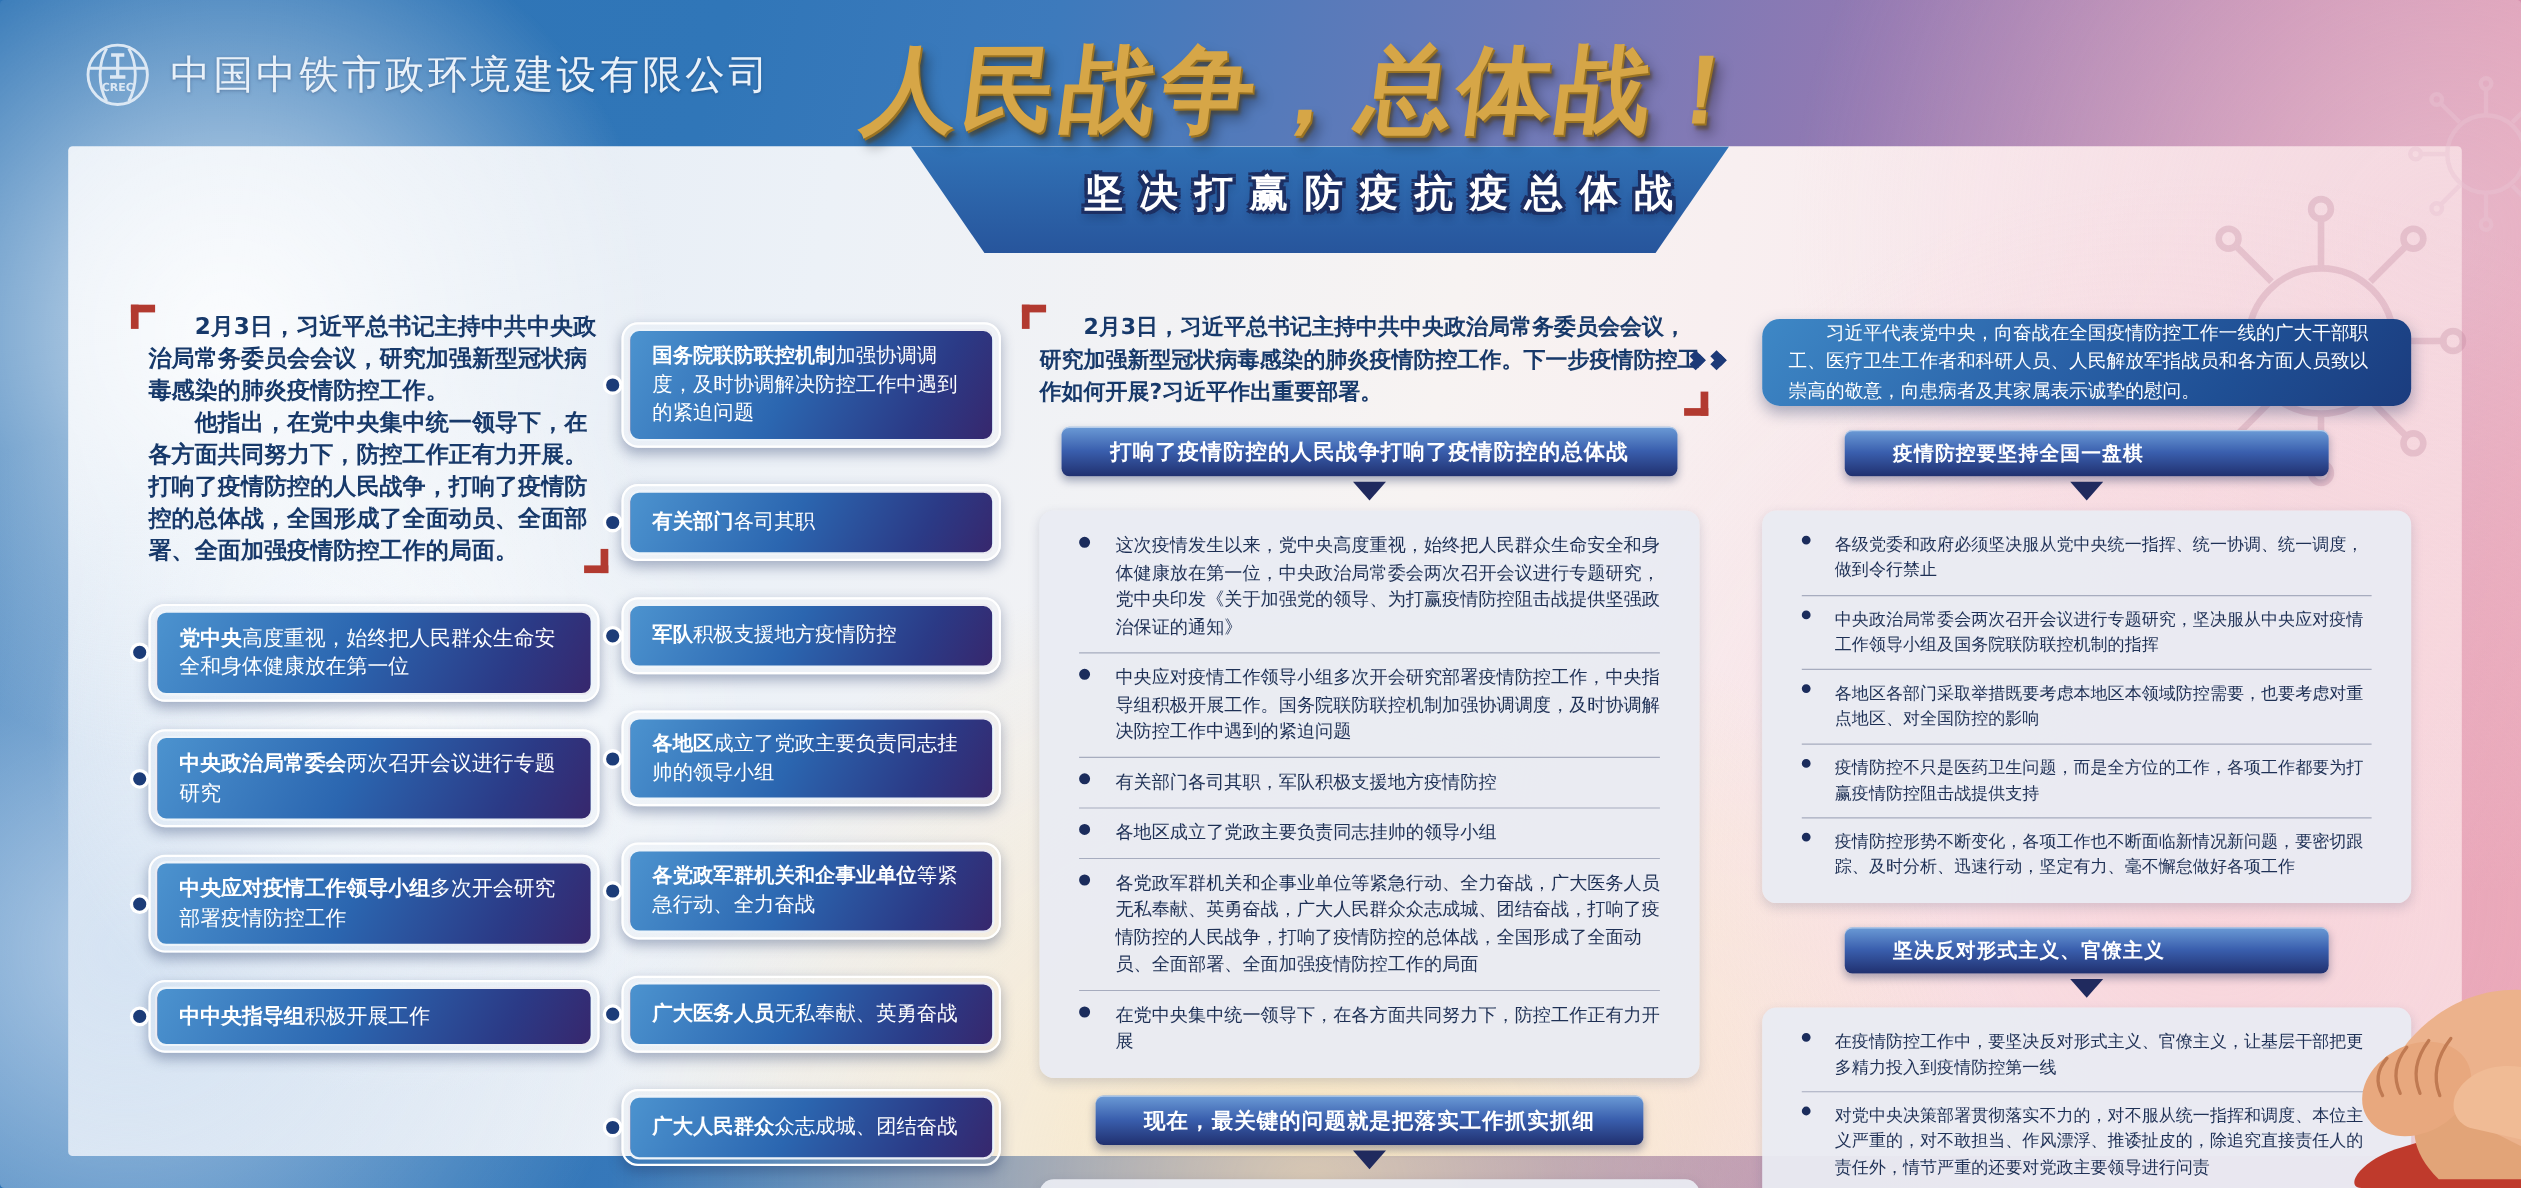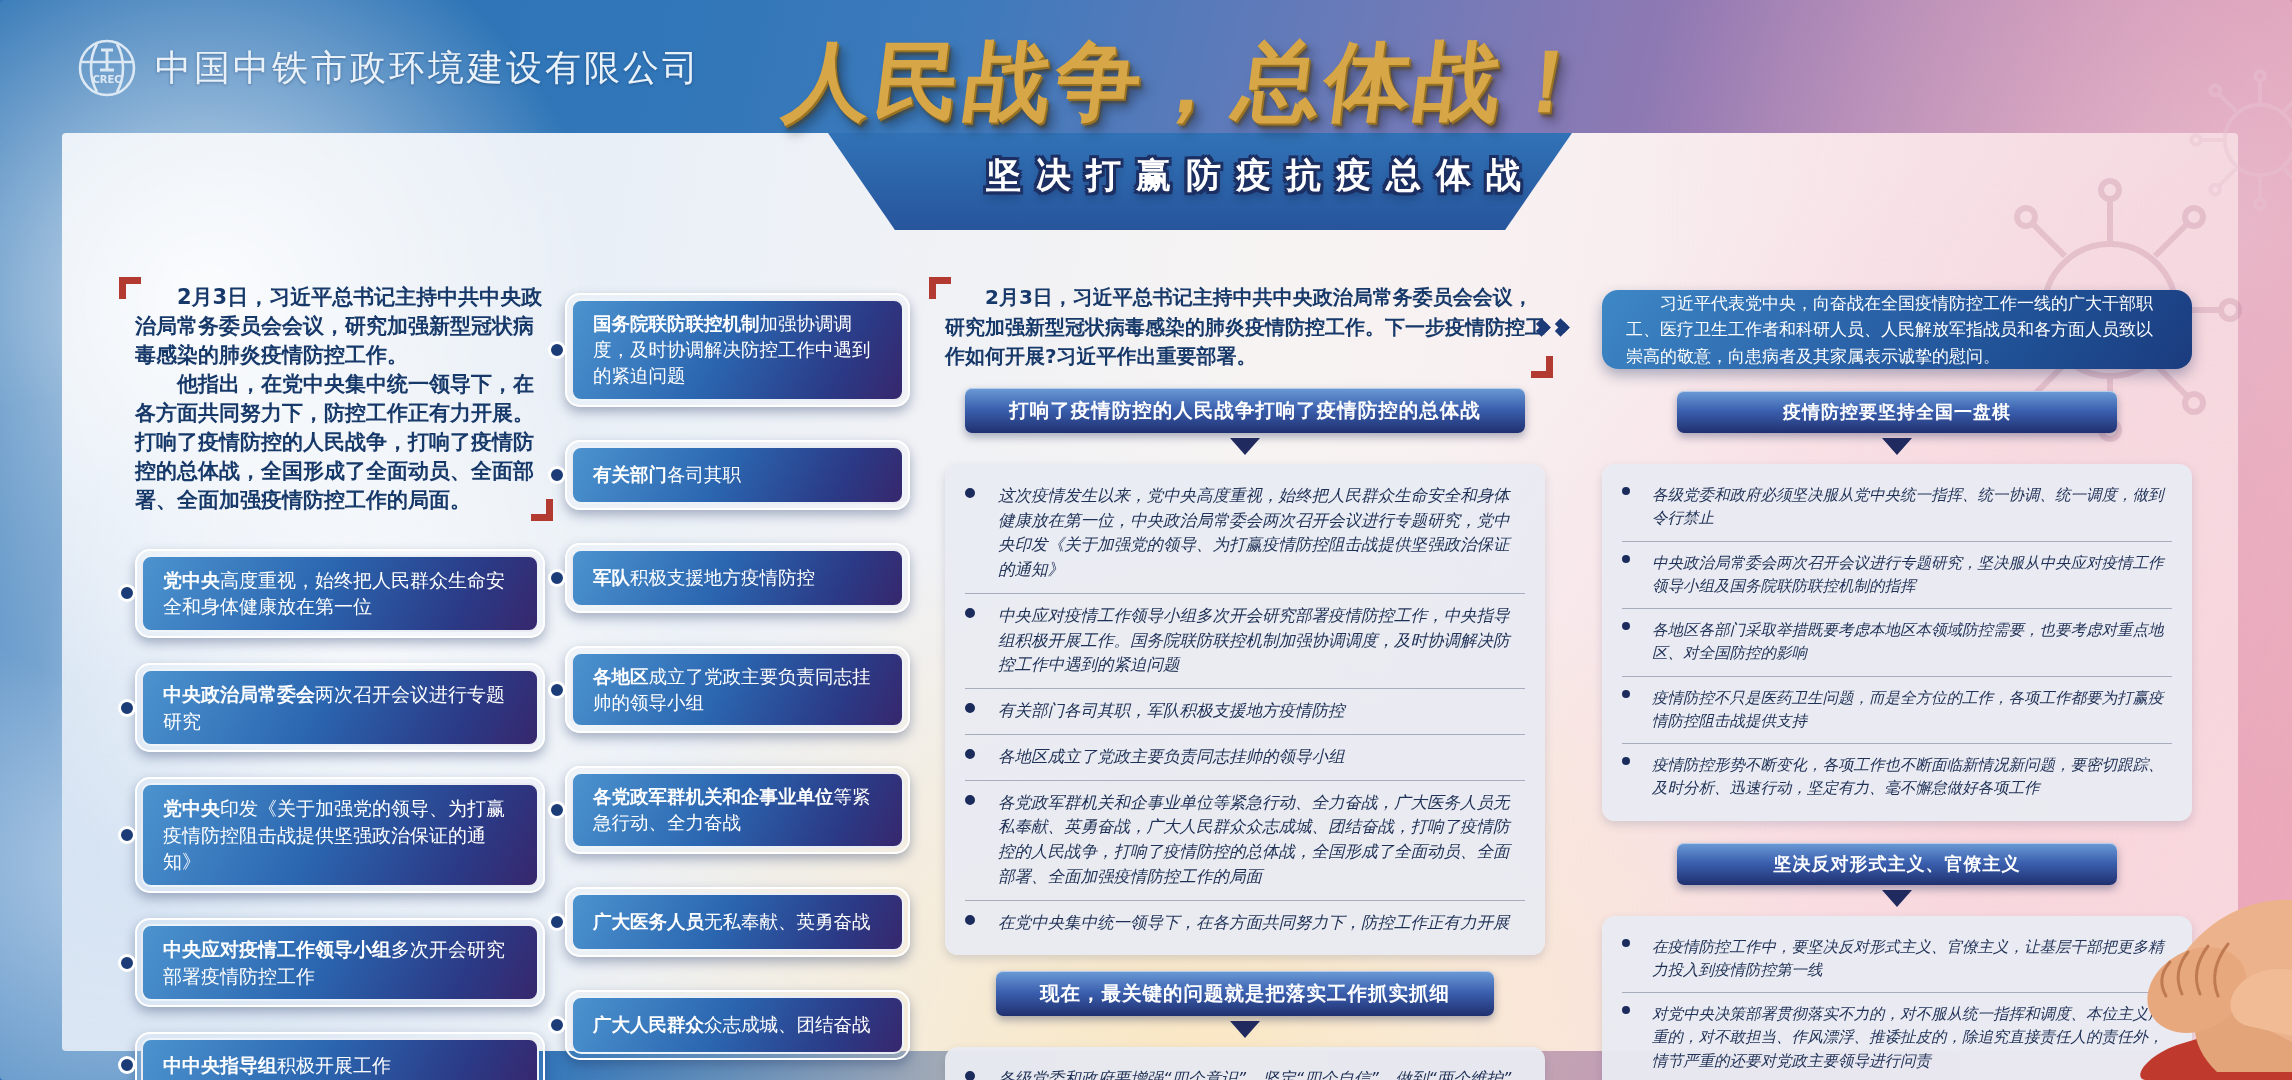--- a/index.html
+++ b/index.html
@@ -61,23 +61,23 @@
   .col3 { position:absolute; left:945px; top:283px; width:600px; z-index:4; display:flex; flex-direction:column; }
   .col4 { position:absolute; left:1602px; top:290px; width:590px; z-index:4; display:flex; flex-direction:column; }
   .intro3 { position:relative; font-size:20px; line-height:1.48; font-weight:600; color:#17396a; }
   .intro3 p { text-indent:2em; }
   .chevs { position:absolute; right:-22px; top:38px; display:flex; gap:6px; }
   .chevs i { display:block; width:13px; height:13px; border-top:8px solid #1d3a78; border-right:8px solid #1d3a78; transform:rotate(45deg); }
   .hdr { align-self:center; margin-top:16px; padding:9px 44px; border-radius:7px; white-space:nowrap;
     background:linear-gradient(180deg,#6b9bd6 0%,#3a5fae 48%,#20306f 100%);
     color:#fff; font-size:19.5px; font-weight:700; letter-spacing:1px;
     box-shadow:0 4px 8px rgba(20,35,80,.35), inset 0 1px 0 rgba(255,255,255,.5); }
-  .col4 .hdr { font-size:18px; min-width:440px; text-align:center; }
+  .col4 .hdr { font-size:18px; min-width:440px; text-align:left; }
   .tri { width:0; height:0; margin:5px auto 9px auto; border-left:15px solid transparent; border-right:15px solid transparent; border-top:17px solid #202a5e; }
-  .panel { background:rgba(233,235,242,.95); border-radius:13px; padding:10px 20px; box-shadow:0 4px 10px rgba(60,70,110,.18);font-style:italic; }
+  .panel { background:rgba(233,235,242,.95); border-radius:13px; padding:10px 36px; box-shadow:0 4px 10px rgba(60,70,110,.18); }
   .panel ul { list-style:none; }
   .panel li { position:relative; padding:10px 0 10px 33px; color:#1e3055; font-size:16.5px; line-height:1.5; }
   .panel li + li { border-top:1px solid rgba(100,110,140,.5); }
   .ring { position:absolute; left:0; top:14px; width:7px; height:7px; border:5px solid #1b2c5c; border-radius:50%; background:transparent; }
   .col4 .panel li { font-size:15.5px; padding-left:30px; }
   .col4 .ring { width:6px; height:6px; border-width:4.5px; top:13px; }
 
   .bluebox { position:relative; border-radius:16px; padding:0 24px; color:#fff; font-size:17px; line-height:1.55; font-weight:500;
     background:linear-gradient(128deg,#3e88c6 0%,#2a62a8 45%,#1f4f94 72%,#1b3c7e 100%);
     box-shadow:0 6px 14px rgba(25,45,95,.35); }
@@ -179,26 +179,20 @@
         </div>
       <div class="pill">
           <span class="knot"></span>
         <div class="pill-in">
             <span><b>中央政治局常委会</b><span>两次召开会议进行专题研究</span></span>
           </div>
         </div>
       <div class="pill">
           <span class="knot"></span>
         <div class="pill-in">
-            <span><b>党中央</b><span>印发《关于加强党的领导、为打赢疫情防控阻击战提供坚强政治保证的通知》</span></span>
-          </div>
-        </div>
-      <div class="pill">
-          <span class="knot"></span>
-        <div class="pill-in">
             <span><b>中央应对疫情工作领导小组</b><span>多次开会研究部署疫情防控工作</span></span>
           </div>
         </div>
       <div class="pill">
           <span class="knot"></span>
         <div class="pill-in">
             <span><b>中中央指导组</b><span>积极开展工作</span></span>
           </div>
         </div>
     </div>

